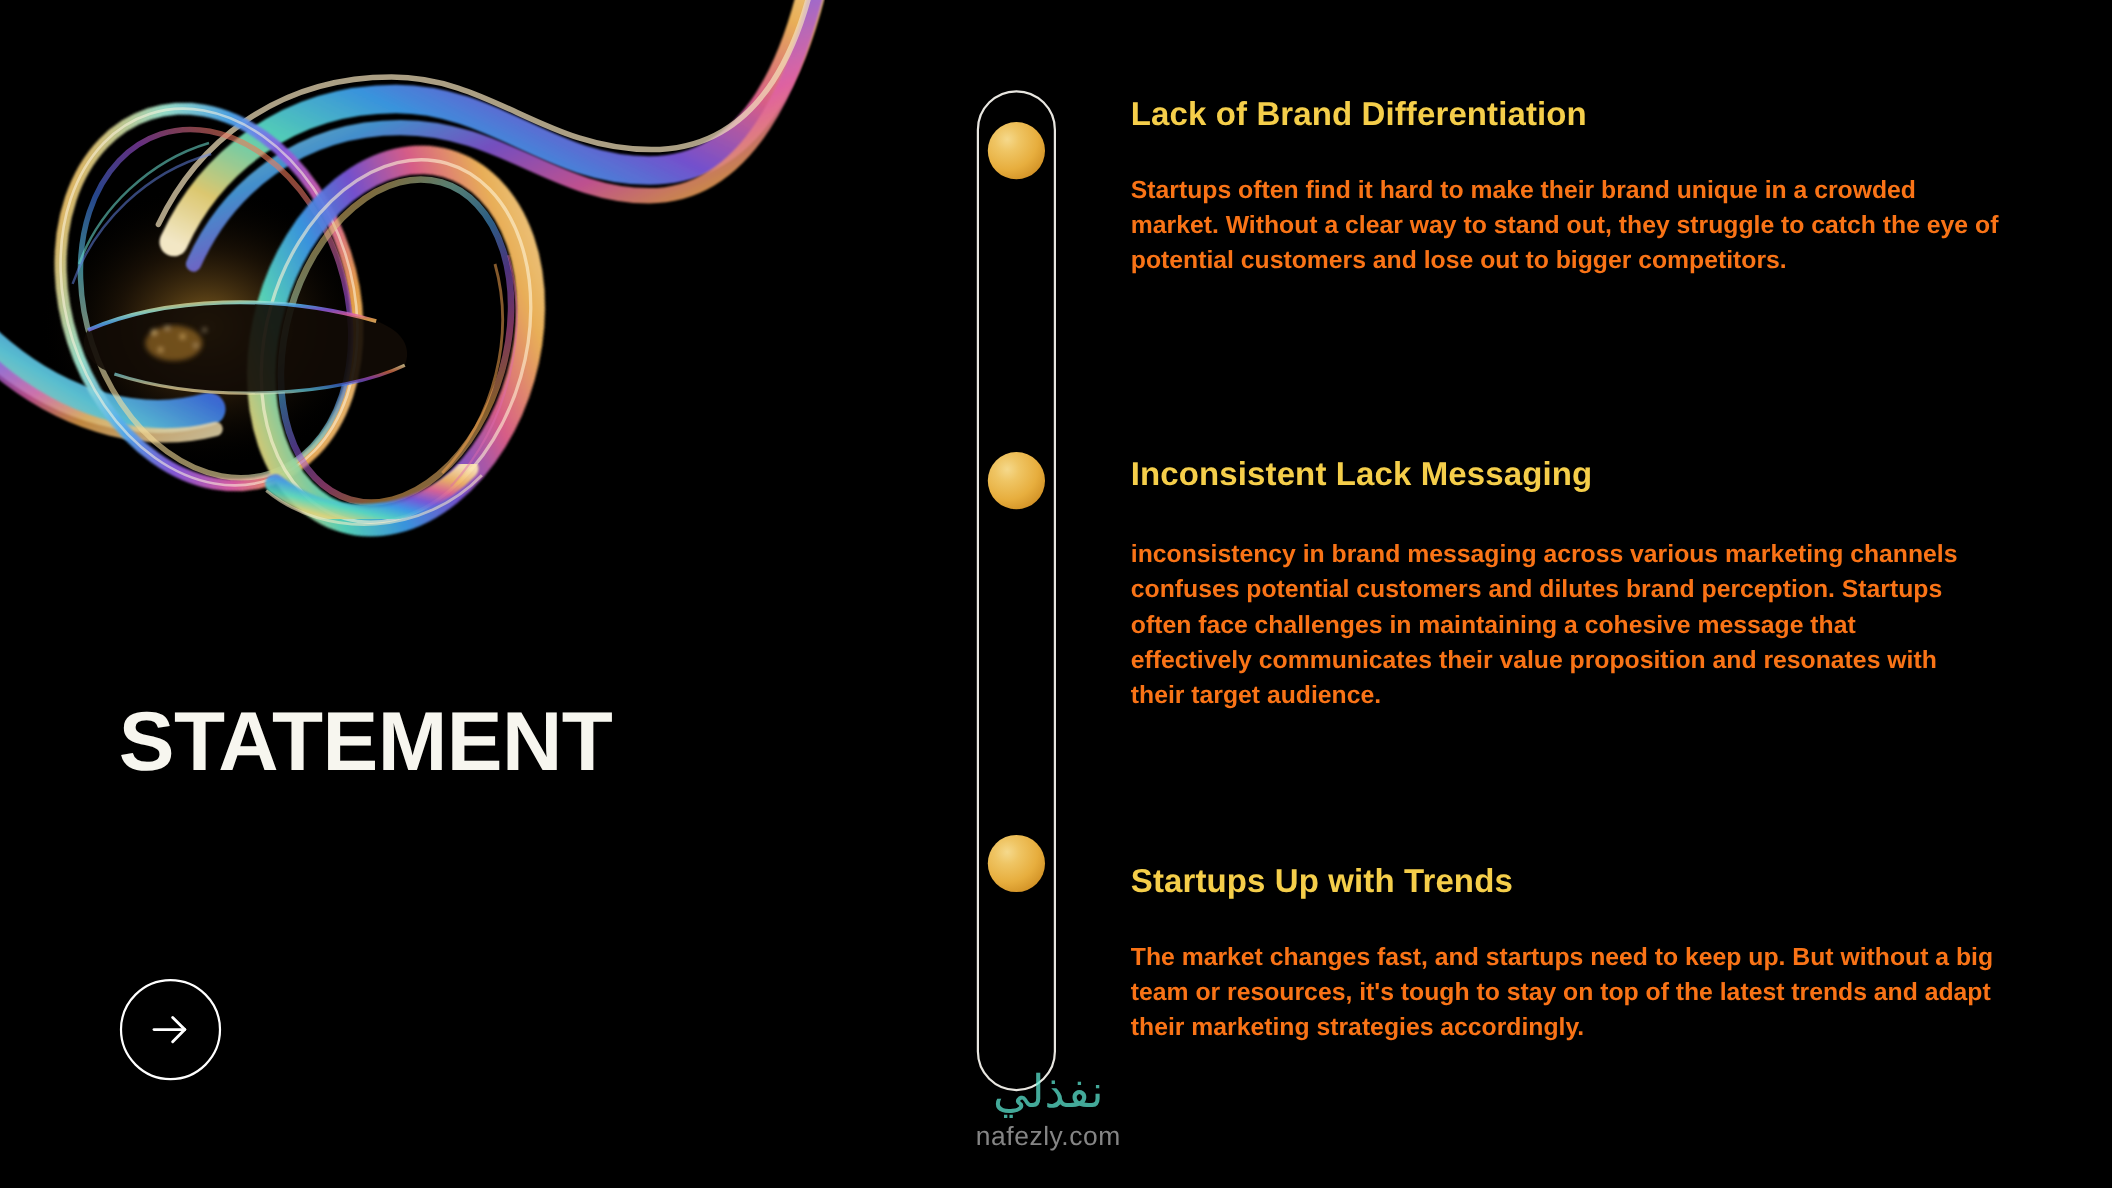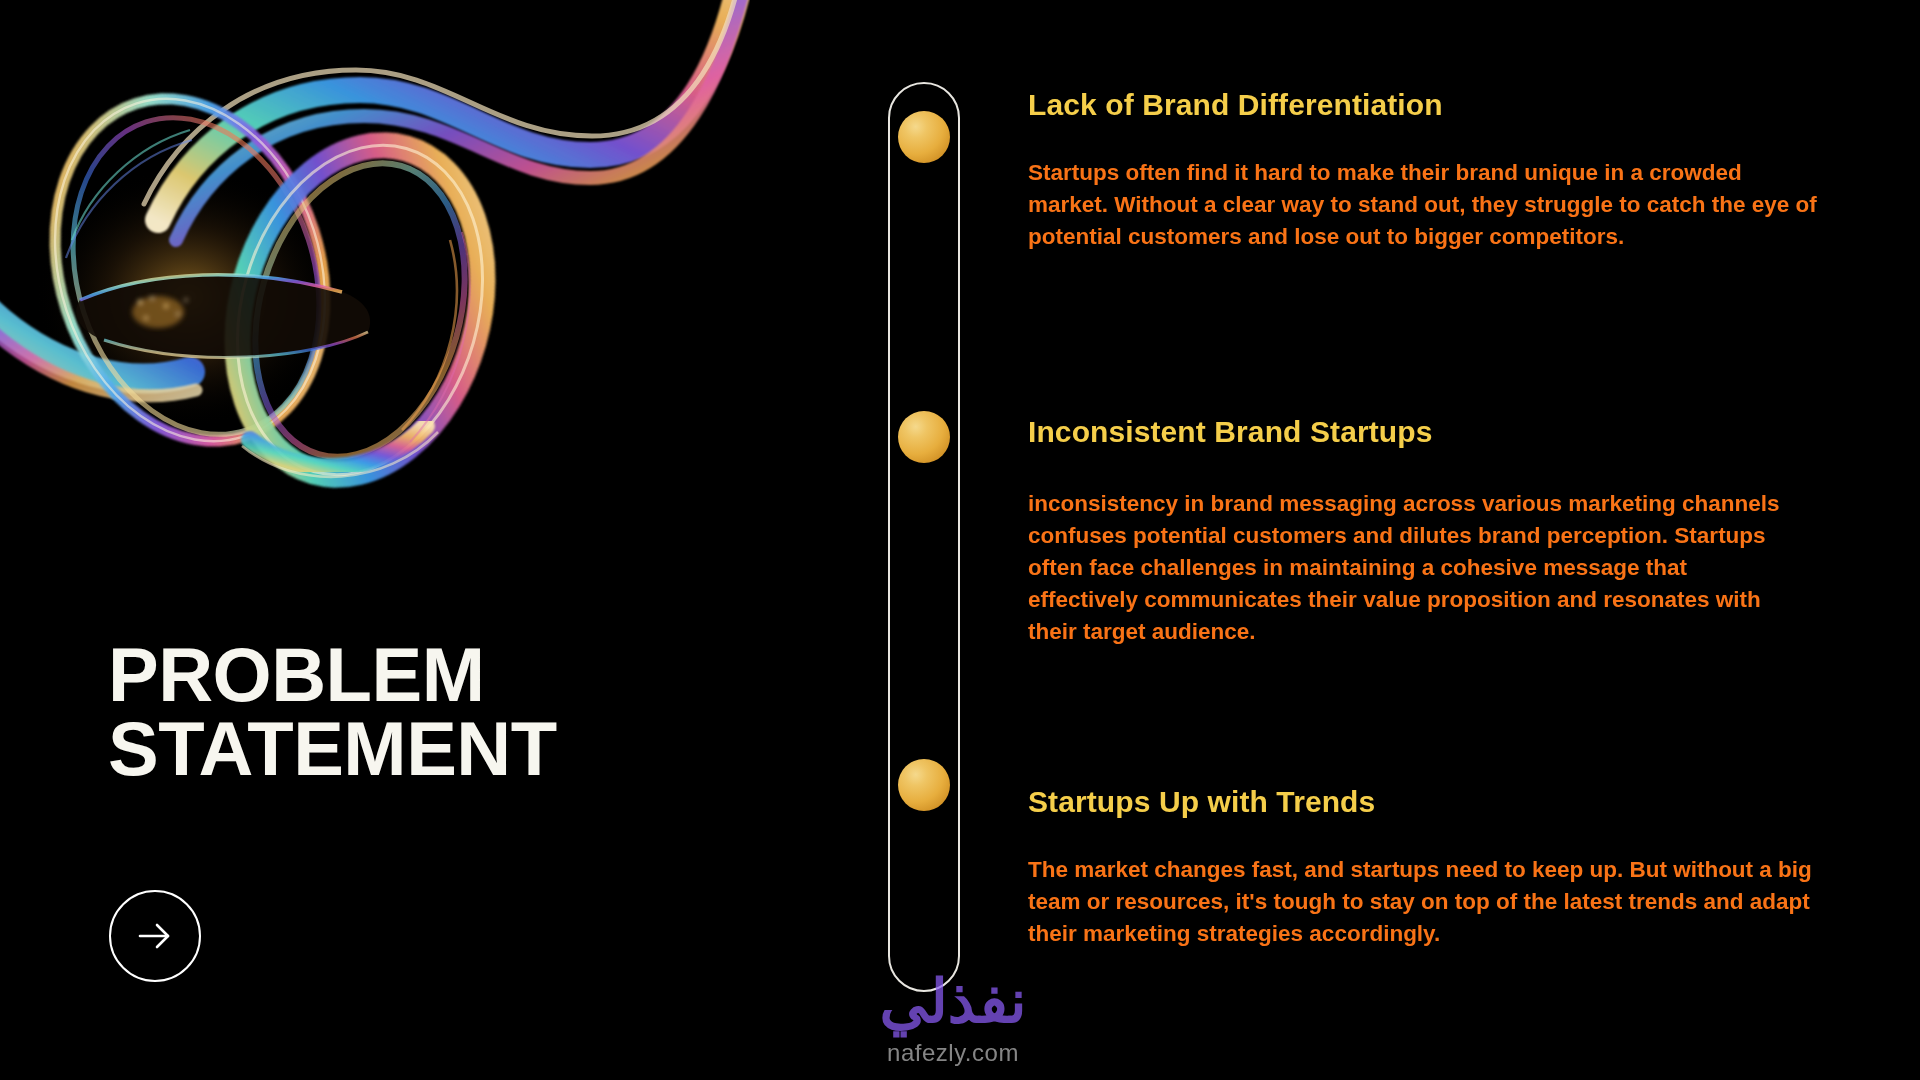--- a/index.html
+++ b/index.html
@@ -113,24 +113,24 @@
   
   .watermark {
     position:absolute;
     left:838px; top:972px;
     width:230px;
     text-align:center;
     pointer-events:none;
     opacity:0.72;
   }
   .watermark-ar {
-    color:#8b5cf6;
-    font-size:60px;
+    color:#5eead4;
+    font-size:41px;
     line-height:1;
-    font-weight:bold;
+    font-weight:normal;
     direction:rtl;
     letter-spacing:1px;
   }
   .watermark-url {
     color:#B9B9B9;
     font-size:24px;
     line-height:1;
     margin-top:9px;
     letter-spacing:0.5px;
   }
@@ -223,21 +223,20 @@
 
       <path d="M182 300 C 200 250, 246 206, 300 190" fill="none" stroke="#6FE3D6" stroke-width="2.2" opacity="0.55"></path>
       <path d="M176 318 C 196 262, 244 216, 302 200" fill="none" stroke="#6A8CF0" stroke-width="2.2" opacity="0.5"></path>
       <path d="M560 300 C 578 364, 560 440, 512 490" fill="none" stroke="#F2A24E" stroke-width="2.6" opacity="0.55"></path>
       <path d="M572 292 C 592 362, 572 446, 520 502" fill="none" stroke="#E06BB0" stroke-width="2" opacity="0.45"></path>
     </svg>
   </div>
 
   <div class="left-col">
     <h1 class="page-title">
-      <span class="line">PROBLEM</span>
       <span class="line">STATEMENT</span>
     </h1>
 
     <div class="next-button">
       <span>
         <svg width="46" height="46" viewBox="0 0 46 46" xmlns="http://www.w3.org/2000/svg">
           <line x1="8" y1="23" x2="36" y2="23" stroke="#FFFFFF" stroke-width="2.6" stroke-linecap="round"></line>
           <polyline points="25,12 36,23 25,34" fill="none" stroke="#FFFFFF" stroke-width="2.6" stroke-linecap="round" stroke-linejoin="round"></polyline>
         </svg>
       </span>
@@ -251,21 +250,21 @@
   </div>
 
   <div class="content-col">
 
     <div class="block block-1">
       <div class="block-heading">Lack of Brand Differentiation</div>
       <div class="block-body">Startups often find it hard to make their brand unique in a crowded market. Without a clear way to stand out, they struggle to catch the eye of potential customers and lose out to bigger competitors.</div>
     </div>
 
     <div class="block block-2">
-      <div class="block-heading">Inconsistent Brand Startups</div>
+      <div class="block-heading">Inconsistent Lack Messaging</div>
       <div class="block-body">inconsistency in brand messaging across various marketing channels confuses potential customers and dilutes brand perception. Startups often face challenges in maintaining a cohesive message that effectively communicates their value proposition and resonates with their target audience.</div>
     </div>
 
     <div class="block block-3">
       <div class="block-heading">Startups Up with Trends</div>
       <div class="block-body">The market changes fast, and startups need to keep up. But without a big team or resources, it's tough to stay on top of the latest trends and adapt their marketing strategies accordingly.</div>
     </div>
 
   </div>
 

